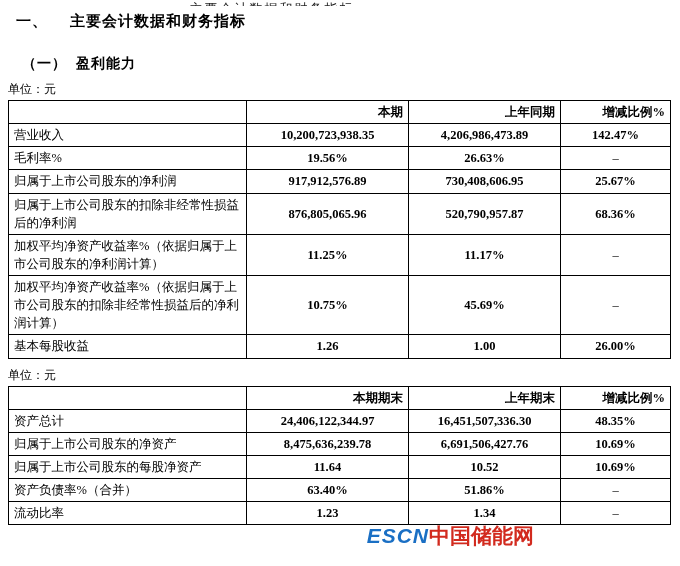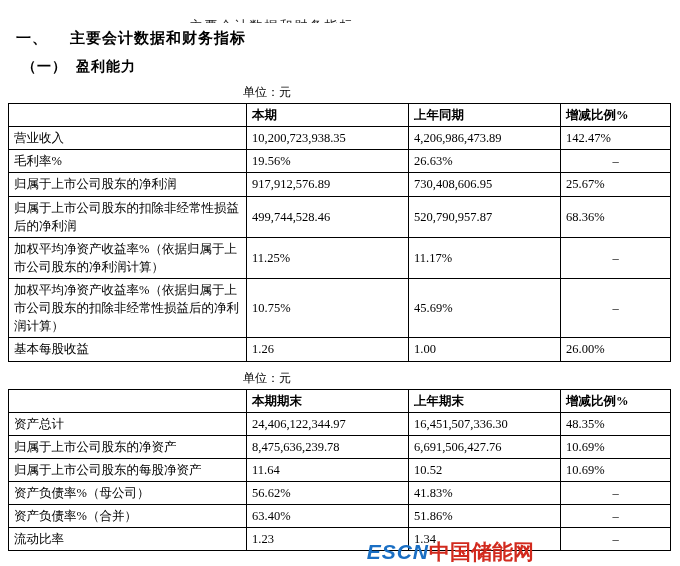--- a/index.html
+++ b/index.html
@@ -13,21 +13,21 @@
     font-family: "Liberation Serif", "DejaVu Serif", serif;
     color: #000000;
     position: relative;
     overflow: hidden;
   }
   .page {
     position: relative;
     width: 544px;
     height: 566px;
     box-sizing: border-box;
-    padding: 17px 8px;
+    padding: 0 8px;
   }
   .top-cut {
     height: 6px;
     overflow: hidden;
     font-size: 13px;
     color: #222;
     text-align: center;
     letter-spacing: 2px;
   }
   .sec-title {
@@ -36,67 +36,68 @@
     margin: 6px 0 0 8px;
     letter-spacing: 1px;
   }
   .sec-title .num {
     display: inline-block;
     width: 54px;
   }
   .sub-title {
     font-size: 14px;
     font-weight: bold;
-    margin: 10px 0 0 14px;
+    margin: 24px 0 0 14px;
     letter-spacing: 1px;
   }
   .sub-title .num {
     display: inline-block;
     width: 54px;
   }
   .unit {
-    text-align: center;
+    text-align: left;
     font-size: 12px;
     margin: 8px 10px 2px 0;
   }
   table.fin {
     border-collapse: collapse;
     width: 662px;
     margin: 0 auto;
     table-layout: fixed;
     font-size: 12.5px;
   }
   table.fin th, table.fin td {
     border: 1px solid #000000;
     padding: 2px 5px;
     vertical-align: middle;
     line-height: 1.45;
   }
   table.fin th {
-    text-align: left;
+    text-align: right;
     font-weight: bold;
   }
   td.label {
     text-align: left;
   }
   td.num {
-    text-align: left;
+    text-align: center;
     padding-right: 12px;
+    font-weight: bold;
   }
   td.dash {
     text-align: center;
   }
   col.c-label { width: 238px; }
   col.c-v1 { width: 162px; }
   col.c-v2 { width: 152px; }
   col.c-v3 { width: 110px; }
   .watermark {
     position: absolute;
     right: 10px;
-    bottom: 0;
+    bottom: 16px;
     font-family: "Liberation Sans", sans-serif;
     font-size: 21px;
     font-weight: bold;
     letter-spacing: 0px;
     white-space: nowrap;
   }
   .watermark .escn {
     color: #1a6fc4;
     font-style: italic;
     letter-spacing: 1px;
@@ -151,21 +152,21 @@
         <td class="dash">–</td>
       </tr>
       <tr>
         <td class="label">归属于上市公司股东的净利润</td>
         <td class="num">917,912,576.89</td>
         <td class="num">730,408,606.95</td>
         <td class="num">25.67%</td>
       </tr>
       <tr>
         <td class="label">归属于上市公司股东的扣除非经常性损益后的净利润</td>
-        <td class="num">499,744,528.46</td>
+        <td class="num">876,805,065.96</td>
         <td class="num">520,790,957.87</td>
         <td class="num">68.36%</td>
       </tr>
       <tr>
         <td class="label">加权平均净资产收益率%（依据归属于上市公司股东的净利润计算）</td>
         <td class="num">11.25%</td>
         <td class="num">11.17%</td>
         <td class="dash">–</td>
       </tr>
       <tr>
@@ -214,26 +215,20 @@
         <td class="num">6,691,506,427.76</td>
         <td class="num">10.69%</td>
       </tr>
       <tr>
         <td class="label">归属于上市公司股东的每股净资产</td>
         <td class="num">11.64</td>
         <td class="num">10.52</td>
         <td class="num">10.69%</td>
       </tr>
       <tr>
-        <td class="label">资产负债率%（母公司）</td>
-        <td class="num">56.62%</td>
-        <td class="num">41.83%</td>
-        <td class="dash">–</td>
-      </tr>
-      <tr>
         <td class="label">资产负债率%（合并）</td>
         <td class="num">63.40%</td>
         <td class="num">51.86%</td>
         <td class="dash">–</td>
       </tr>
       <tr>
         <td class="label">流动比率</td>
         <td class="num">1.23</td>
         <td class="num">1.34</td>
         <td class="dash">–</td>

